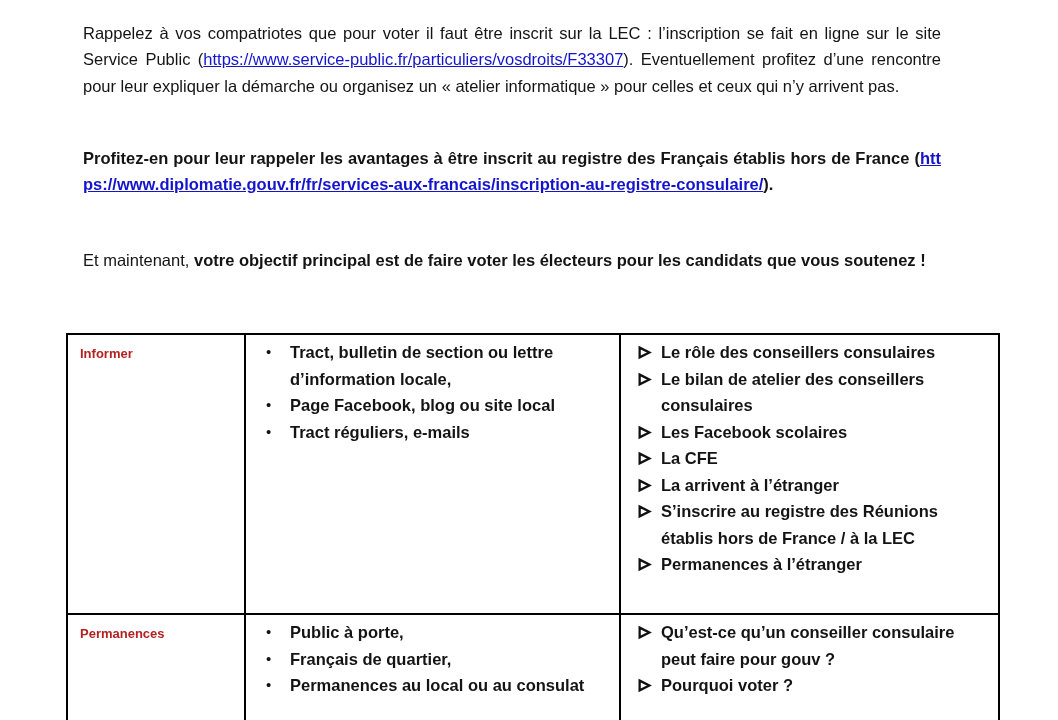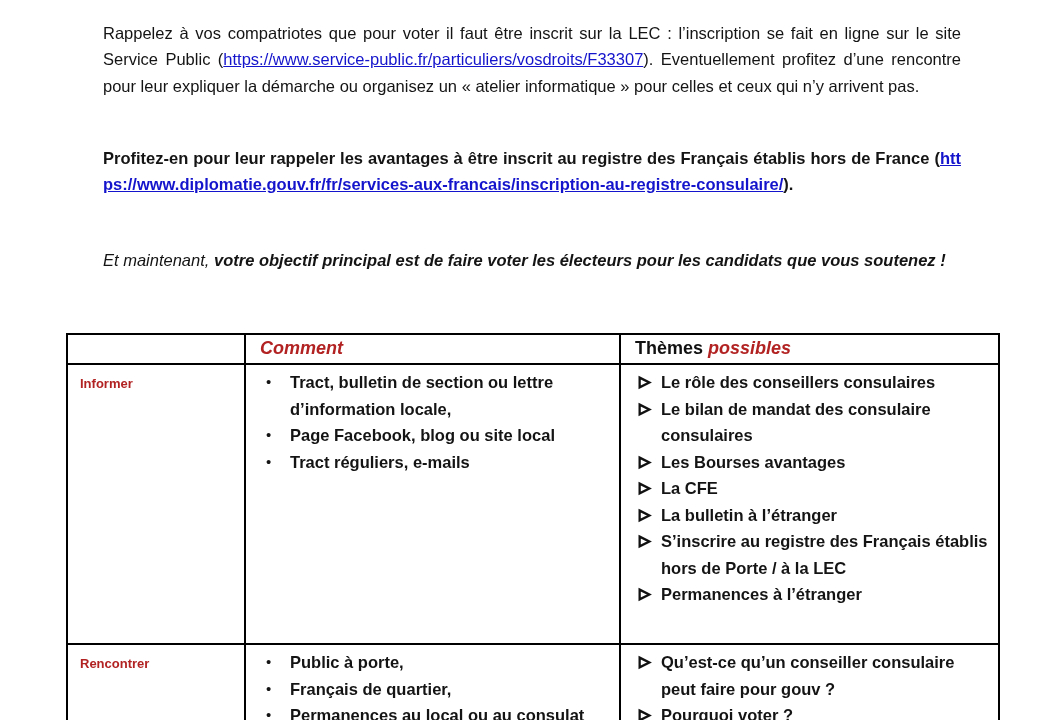--- a/index.html
+++ b/index.html
@@ -3,24 +3,24 @@
 <meta charset="utf-8">
 <style>
   html,body{margin:0;padding:0;}
   body{
     width:1058px;height:720px;overflow:hidden;position:relative;
     background:#ffffff;
     font-family:"Liberation Sans",sans-serif;
     color:#141414;
     font-size:16.5px;line-height:26.5px;
   }
-  .para{position:absolute;left:103px;width:858px;text-align:justify;}
+  .para{position:absolute;left:83px;width:858px;text-align:justify;}
   #p1{top:3px;}
   #p2{top:128px;font-weight:bold;}
-  #p3{top:230px;text-align:justify;font-style:italic;}
+  #p3{top:230px;text-align:justify;}
   a.doclink{color:#1414cc;text-decoration:underline;cursor:pointer;word-break:break-all;}
   .bold{font-weight:bold;}
   table.grid{
     position:absolute;left:66px;top:333px;width:926px;
     border-collapse:collapse;table-layout:fixed;
   }
   table.grid td{
     border:2px solid #000;vertical-align:top;padding:0;
     overflow:hidden;
   }
@@ -49,29 +49,20 @@
 <body>
 
 <p class="para" id="p1"><span>Rappelez à vos compatriotes que pour voter il faut être inscrit sur la LEC : l’inscription se fait en ligne sur le site Service Public (</span><a class="doclink">https://www.service-public.fr/particuliers/vosdroits/F33307</a><span>). Eventuellement profitez d’une rencontre pour leur expliquer la démarche ou organisez un « atelier informatique » pour celles et ceux qui n’y arrivent pas.</span></p>
 
 <p class="para" id="p2"><span>Profitez-en pour leur rappeler les avantages à être inscrit au registre des Français établis hors de France (</span><a class="doclink">https://www.diplomatie.gouv.fr/fr/services-aux-francais/inscription-au-registre-consulaire/</a><span>).</span></p>
 
 <p class="para" id="p3"><span>Et maintenant, </span><span class="bold">votre objectif principal est de faire voter les électeurs pour les candidats que vous soutenez !</span></p>
 
 <table class="grid">
   <tbody>
-      <tr class="hdr">
-    <td class="col1"></td>
-    <td class="col2">
-      <span class="hdr-cell hdr-red">Comment</span>
-    </td>
-    <td class="col3">
-      <span class="hdr-cell"><span class="hdr-black">Thèmes </span><span class="hdr-red">possibles</span></span>
-    </td>
-  </tr>
 
   <tr class="row1">
     <td class="col1">
       <span class="rowlabel">Informer</span>
     </td>
     <td class="col2">
       <ul class="cell-list">
 
           <li>
             <span class="marker bullet-marker">•</span>
@@ -100,74 +91,74 @@
             </span>
             <span class="item-text">Le rôle des conseillers consulaires</span>
           </li>
 
           <li>
             <span class="marker arrow-marker">
               <svg width="15" height="15" viewBox="0 0 17 17">
                   <polygon points="3,3 14,8.5 3,14" fill="none" stroke="#111" stroke-width="2.6" stroke-linejoin="miter"></polygon>
                 </svg>
             </span>
-            <span class="item-text">Le bilan de mandat des consulaire consulaires</span>
-          </li>
-
-          <li>
-            <span class="marker arrow-marker">
-              <svg width="15" height="15" viewBox="0 0 17 17">
-                  <polygon points="3,3 14,8.5 3,14" fill="none" stroke="#111" stroke-width="2.6" stroke-linejoin="miter"></polygon>
-                </svg>
-            </span>
-            <span class="item-text">Les Bourses avantages</span>
+            <span class="item-text">Le bilan de atelier des conseillers consulaires</span>
+          </li>
+
+          <li>
+            <span class="marker arrow-marker">
+              <svg width="15" height="15" viewBox="0 0 17 17">
+                  <polygon points="3,3 14,8.5 3,14" fill="none" stroke="#111" stroke-width="2.6" stroke-linejoin="miter"></polygon>
+                </svg>
+            </span>
+            <span class="item-text">Les Facebook scolaires</span>
           </li>
 
           <li>
             <span class="marker arrow-marker">
               <svg width="15" height="15" viewBox="0 0 17 17">
                   <polygon points="3,3 14,8.5 3,14" fill="none" stroke="#111" stroke-width="2.6" stroke-linejoin="miter"></polygon>
                 </svg>
             </span>
             <span class="item-text">La CFE</span>
           </li>
 
           <li>
             <span class="marker arrow-marker">
               <svg width="15" height="15" viewBox="0 0 17 17">
                   <polygon points="3,3 14,8.5 3,14" fill="none" stroke="#111" stroke-width="2.6" stroke-linejoin="miter"></polygon>
                 </svg>
             </span>
-            <span class="item-text">La bulletin à l’étranger</span>
-          </li>
-
-          <li>
-            <span class="marker arrow-marker">
-              <svg width="15" height="15" viewBox="0 0 17 17">
-                  <polygon points="3,3 14,8.5 3,14" fill="none" stroke="#111" stroke-width="2.6" stroke-linejoin="miter"></polygon>
-                </svg>
-            </span>
-            <span class="item-text">S’inscrire au registre des Français établis hors de Porte / à la LEC</span>
+            <span class="item-text">La arrivent à l’étranger</span>
+          </li>
+
+          <li>
+            <span class="marker arrow-marker">
+              <svg width="15" height="15" viewBox="0 0 17 17">
+                  <polygon points="3,3 14,8.5 3,14" fill="none" stroke="#111" stroke-width="2.6" stroke-linejoin="miter"></polygon>
+                </svg>
+            </span>
+            <span class="item-text">S’inscrire au registre des Réunions établis hors de France / à la LEC</span>
           </li>
 
           <li>
             <span class="marker arrow-marker">
               <svg width="15" height="15" viewBox="0 0 17 17">
                   <polygon points="3,3 14,8.5 3,14" fill="none" stroke="#111" stroke-width="2.6" stroke-linejoin="miter"></polygon>
                 </svg>
             </span>
             <span class="item-text">Permanences à l’étranger</span>
           </li>
         </ul>
     </td>
   </tr>
 
   <tr class="row2">
     <td class="col1">
-      <span class="rowlabel">Rencontrer</span>
+      <span class="rowlabel">Permanences</span>
     </td>
     <td class="col2">
       <ul class="cell-list">
 
           <li>
             <span class="marker bullet-marker">•</span>
             <span class="item-text">Public à porte,</span>
           </li>
 
           <li>

